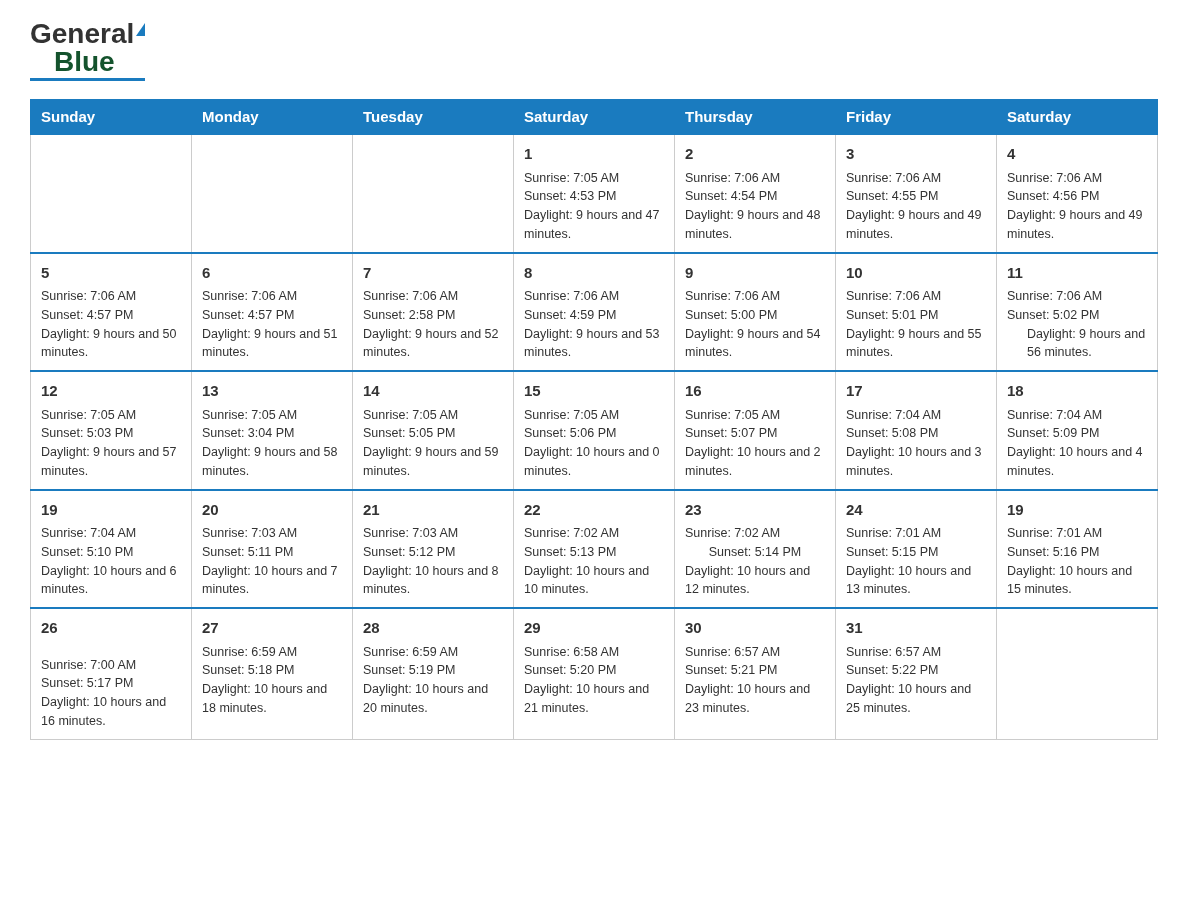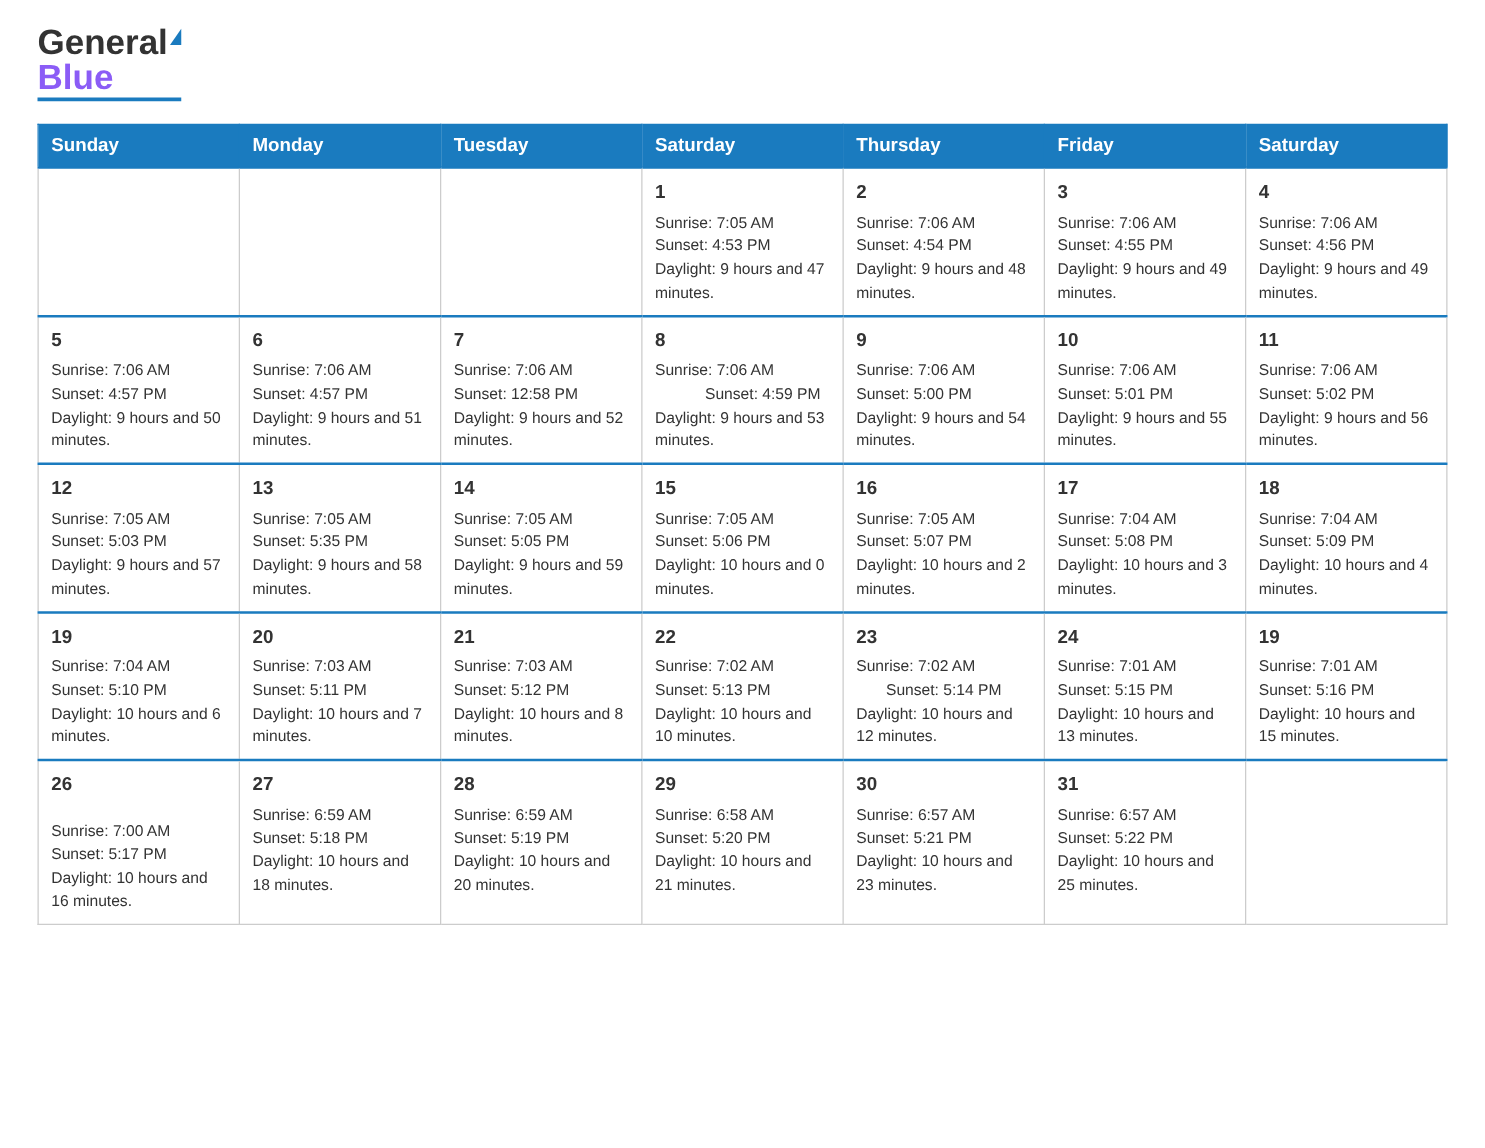--- a/index.html
+++ b/index.html
@@ -90,21 +90,21 @@
       background: #fff;
     }
   </style>
 </head>
 <body>
 
 <div class="header">
   <div class="logo">
     <div class="logo-text">
       <span style="color:#333;">General</span><span style="display:inline-block;width:0;height:0;border-left:9px solid transparent;border-right:0px solid transparent;border-bottom:13px solid #1a7bbf;margin-left:2px;vertical-align:top;margin-top:3px;"></span><br>
-      <span class="blue" style="color:#8b5cf6;">Blue</span>
+      <span class="blue" style="color:#14532d;margin-left:24px;">Blue</span>
     </div>
     <div class="logo-line"></div>
   </div>
   <div class="title-section">
     <div class="month-title"></div>
     <div class="location-title"></div>
   </div>
 </div>
 
 <table class="calendar">
@@ -158,59 +158,59 @@
         </td>
         <td>
           <span class="day-num">6</span>
           <span style="display: block;">Sunrise: 7:06 AM</span>
           <span style="display: block;">Sunset: 4:57 PM</span>
           <span style="display: block;">Daylight: 9 hours and 51 minutes.</span>
         </td>
         <td>
           <span class="day-num">7</span>
           <span style="display: block;">Sunrise: 7:06 AM</span>
-          <span style="display: block;">Sunset: 12:58 PM</span>
+          <span style="display: block;">Sunset: 2:58 PM</span>
           <span style="display: block;">Daylight: 9 hours and 52 minutes.</span>
         </td>
         <td>
           <span class="day-num">8</span>
           <span style="display: block;">Sunrise: 7:06 AM</span>
-          <span style="display: block; margin-left: 40px;">Sunset: 4:59 PM</span>
+          <span style="display: block;">Sunset: 4:59 PM</span>
           <span style="display: block;">Daylight: 9 hours and 53 minutes.</span>
         </td>
         <td>
           <span class="day-num">9</span>
           <span style="display: block;">Sunrise: 7:06 AM</span>
           <span style="display: block;">Sunset: 5:00 PM</span>
           <span style="display: block;">Daylight: 9 hours and 54 minutes.</span>
         </td>
         <td>
           <span class="day-num">10</span>
           <span style="display: block;">Sunrise: 7:06 AM</span>
           <span style="display: block;">Sunset: 5:01 PM</span>
           <span style="display: block;">Daylight: 9 hours and 55 minutes.</span>
         </td>
         <td>
           <span class="day-num">11</span>
           <span style="display: block;">Sunrise: 7:06 AM</span>
           <span style="display: block;">Sunset: 5:02 PM</span>
-          <span style="display: block;">Daylight: 9 hours and 56 minutes.</span>
+          <span style="display: block; margin-left: 20px;">Daylight: 9 hours and 56 minutes.</span>
         </td>
       </tr>
       <tr>
         <td>
           <span class="day-num">12</span>
           <span style="display: block;">Sunrise: 7:05 AM</span>
           <span style="display: block;">Sunset: 5:03 PM</span>
           <span style="display: block;">Daylight: 9 hours and 57 minutes.</span>
         </td>
         <td>
           <span class="day-num">13</span>
           <span style="display: block;">Sunrise: 7:05 AM</span>
-          <span style="display: block;">Sunset: 5:35 PM</span>
+          <span style="display: block;">Sunset: 3:04 PM</span>
           <span style="display: block;">Daylight: 9 hours and 58 minutes.</span>
         </td>
         <td>
           <span class="day-num">14</span>
           <span style="display: block;">Sunrise: 7:05 AM</span>
           <span style="display: block;">Sunset: 5:05 PM</span>
           <span style="display: block;">Daylight: 9 hours and 59 minutes.</span>
         </td>
         <td>
           <span class="day-num">15</span>

